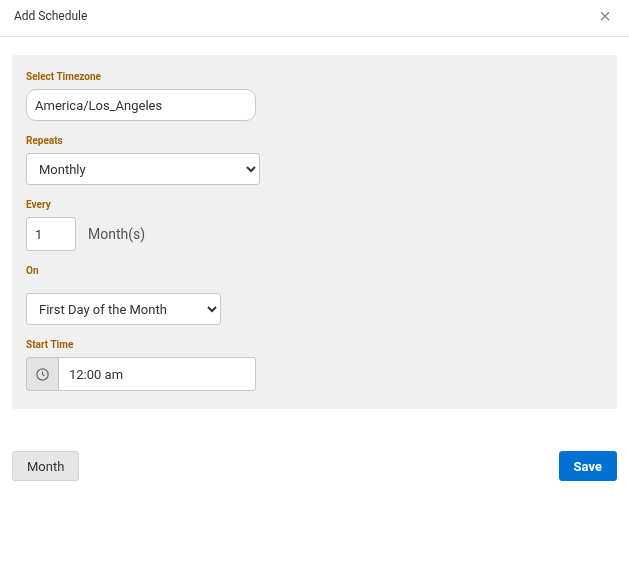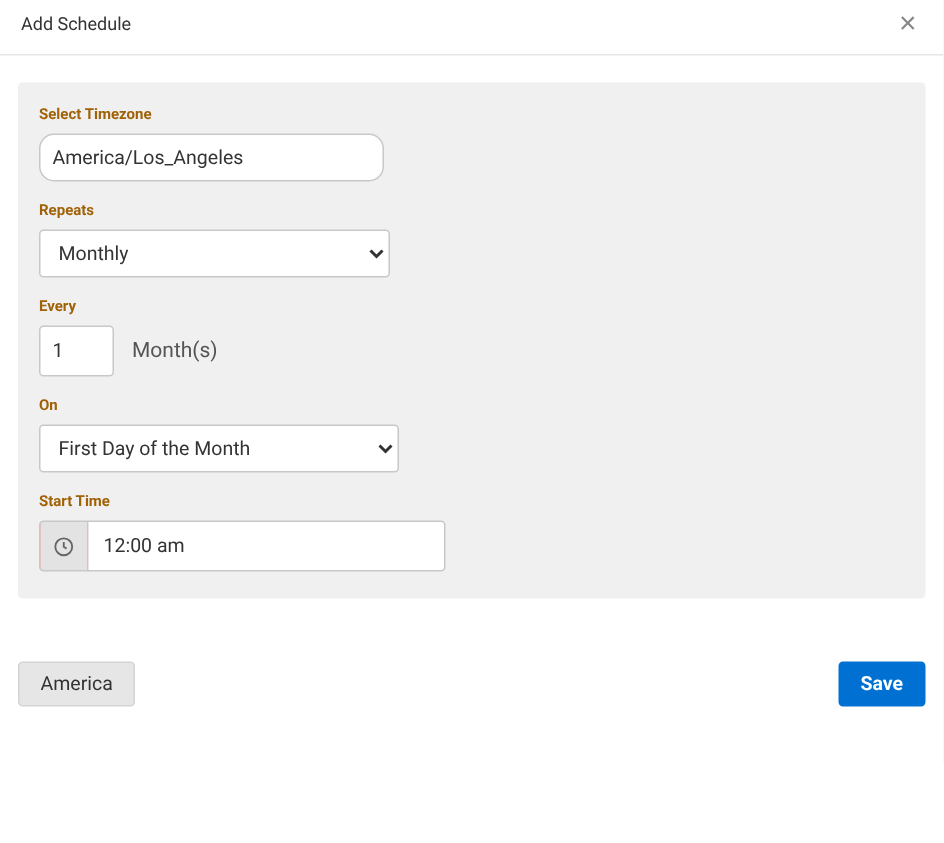--- a/index.html
+++ b/index.html
@@ -54,36 +54,36 @@
     background: #fff;
     border: 1px solid #c8c8c8;
     border-radius: 3px;
     padding: 0 8px;
     font-size: 13px;
     color: #333;
     font-family: inherit;
   }
   .text-input { width: 230px; border-radius: 10px; }
   .select-input { width: 234px; }
-  .select-input.narrow { width: 240px; }
+  .select-input.narrow { width: 195px; margin-top: 10px; }
   .num-row { display: flex; align-items: center; gap: 12px; }
   .num-input {
     width: 50px; height: 34px;
     background: #fff;
     border: 1px solid #c8c8c8;
     border-radius: 3px;
     padding: 0 8px;
     font-size: 13px;
     color: #333;
     font-family: inherit;
   }
   .unit-label { color: #555; font-size: 14px; }
   .time-wrap {
     display: flex;
-    width: 271px;
+    width: 230px;
     border: 1px solid #c8c8c8;
     border-radius: 3px;
     overflow: hidden;
     background: #fca5a5;
   }
   .time-icon-box {
     width: 32px;
     display: flex;
     align-items: center;
     justify-content: center;
@@ -177,15 +177,15 @@
           </svg>
         </div>
         <input type="text" class="time-input" value="12:00 am" style="">
       </div>
     </div>
 
   </div>
 </div>
 
 <div class="modal-footer">
-  <button class="btn btn-cancel">America</button>
+  <button class="btn btn-cancel">Month</button>
   <button class="btn btn-save">Save</button>
 </div>
 
 </body></html>

